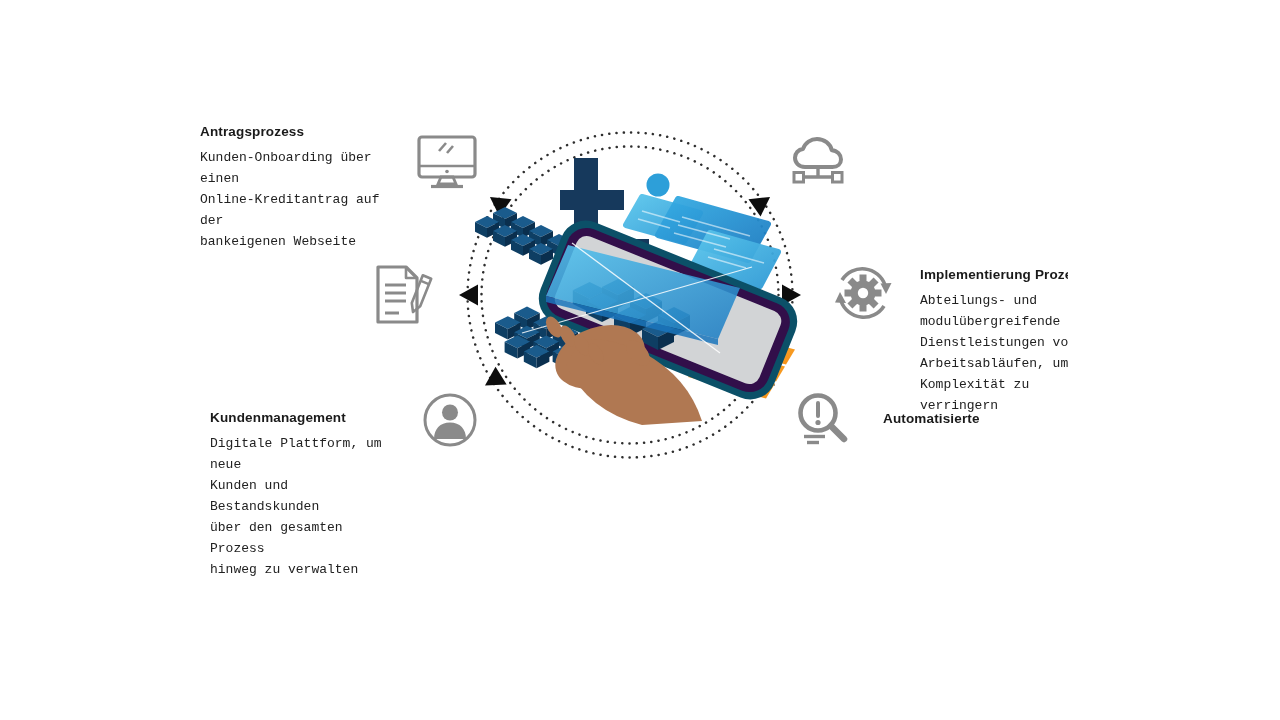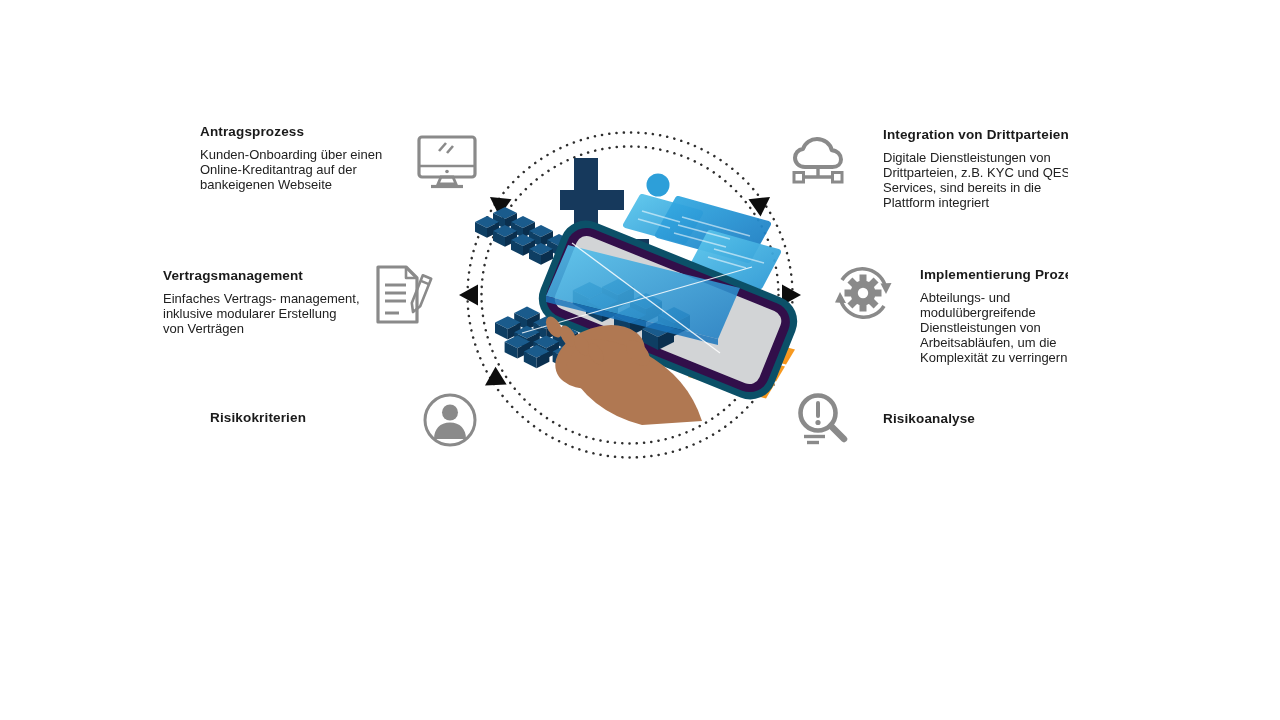--- a/index.html
+++ b/index.html
@@ -1,20 +1,20 @@
 <!DOCTYPE html>
 <html style="--text: #1a1a1a; --text2: #212121; --icon: #8a8a8a; --arrow: #0d0d0d; --dot: #2e2e2e; --logo_navy: #16395c; --logo_blue: #2d9fd9; --navy_top: #1a5b8c; --navy_left: #0e3e63; --navy_right: #0a2f4e; --white_top: #f4f4f4; --white_left: #e2e2e2; --white_right: #cfcfcf; --orange: #f7941e; --orange_light: #fbae35; --screen_blue_light: #53c3ee; --screen_blue_dark: #1e7cc2; --phone_frame: #0b5068; --phone_bezel: #320f4a; --phone_screen: #d2d4d6; --skin: #b07852;"><head>
 <meta charset="utf-8">
 <style>
   html,body{margin:0;padding:0;background:#fff;}
   .canvas{position:relative;width:1068px;height:720px;background:#ffffff;overflow:hidden;
           font-family:"Liberation Sans",sans-serif;}
   .feature{position:absolute;}
   .f-title{font-size:13.5px;font-weight:700;color:var(--text,#1a1a1a);letter-spacing:.15px;}
-  .f-body{margin-top:8px;font-size:13px;line-height:15px;color:var(--text2,#212121);white-space:pre-line;}
+  .f-body{margin-top:8px;font-size:13px;line-height:21px;color:var(--text2,#212121);white-space:pre-line;font-family:Liberation Mono, monospace;}
   .icon-box{position:absolute;}
   .icon-box svg{display:block;}
   .hero{position:absolute;left:430px;top:95px;width:400px;height:400px;}
 
   
   .stroke-icon{stroke:var(--icon,#8a8a8a);fill:none;}
   .fill-icon{fill:var(--icon,#8a8a8a);}
   .ring{fill:none;stroke:var(--dot,#2e2e2e);}
   .arrow{fill:var(--arrow,#0d0d0d);}
   .c-top{fill:var(--navy_top,#1a5b8c);}
@@ -40,66 +40,57 @@
         <line x1="3" y1="32" x2="59" y2="32" stroke-width="2.4"></line>
         <line x1="23" y1="17" x2="30" y2="9" stroke-width="2.6"></line>
         <line x1="31" y1="19" x2="37" y2="12" stroke-width="2.6"></line>
         <path d="M25,43 L37,43 L40,50 L22,50 Z" stroke-width="2.8"></path>
         <line x1="15" y1="52.5" x2="47" y2="52.5" stroke-width="3.2"></line>
       </g>
       <circle cx="31" cy="37.5" r="1.8" class="fill-icon"></circle>
     </svg>
   </div>
 
-  <div class="feature" style="left:163px;top:268px;width:215px;">
-    <div class="f-title">Vertragsmanagement</div>
-    <div class="f-body">Einfaches Vertrags- management,
-inklusive modularer Erstellung
-von Verträgen</div>
-  </div>
   <div class="icon-box" style="left:372px;top:262px;">
     <svg width="62" height="66" viewBox="0 0 62 66">
       <g class="stroke-icon" stroke-linejoin="round">
         <path d="M6,5 H34 L45,16 V60 H6 Z" stroke-width="3.2"></path>
         <path d="M34,5 V16 H45" stroke-width="2.6"></path>
         <line x1="13" y1="23" x2="34" y2="23" stroke-width="3"></line>
         <line x1="13" y1="31" x2="34" y2="31" stroke-width="3"></line>
         <line x1="13" y1="39" x2="34" y2="39" stroke-width="3"></line>
         <line x1="13" y1="51" x2="27" y2="51" stroke-width="3"></line>
         <polygon points="50.8,13.3 59.2,16.7 48.2,44.2 41,50 39.8,40.9" stroke-width="2.6"></polygon>
         <line x1="48.9" y1="18.9" x2="57.3" y2="22.3" stroke-width="2.4"></line>
       </g>
     </svg>
   </div>
 
   <div class="feature" style="left:210px;top:410px;width:195px;">
-    <div class="f-title">Risikokriterien</div>
+    <div class="f-title">Kundenmanagement</div>
+    <div class="f-body">Digitale Plattform, um neue
+Kunden und Bestandskunden
+über den gesamten Prozess
+hinweg zu verwalten</div>
   </div>
   <div class="icon-box" style="left:422px;top:392px;">
     <svg width="56" height="56" viewBox="0 0 56 56">
       <defs>
           <clipPath id="uclip">
             <circle cx="28" cy="28" r="24.5"></circle>
           </clipPath>
         </defs>
       <circle cx="28" cy="28" r="25" class="stroke-icon" stroke-width="3"></circle>
       <g clip-path="url(#uclip)" class="fill-icon">
         <circle cx="28" cy="20.5" r="8"></circle>
         <path d="M28,30.5 C18,30.5 12,37 12,47 L44,47 C44,37 38,30.5 28,30.5 Z"></path>
       </g>
     </svg>
   </div>
 
-  <div class="feature" style="left:883px;top:127px;width:205px;">
-    <div class="f-title">Integration von Drittparteien</div>
-    <div class="f-body">Digitale Dienstleistungen von
-Drittparteien, z.B. KYC und QES
-Services, sind bereits in die
-Plattform integriert</div>
-  </div>
   <div class="icon-box" style="left:790px;top:136px;">
     <svg width="60" height="54" viewBox="0 0 60 54">
       <g class="stroke-icon">
         <path d="M15,31 C8.5,31 5,26.5 5,21.8 C5,17.3 8.3,13.4 13,13 C15,6.5 21,3 27,3 C34.3,3 40.3,7.8 41.8,14.2 C47.3,14.6 51,18.8 51,23.5 C51,27.8 47.8,31 42.5,31 Z" stroke-width="4" stroke-linejoin="round"></path>
         <line x1="28" y1="31" x2="28" y2="41" stroke-width="3.4"></line>
         <line x1="10" y1="41" x2="46" y2="41" stroke-width="3.4"></line>
         <rect x="4" y="36.5" width="9.5" height="9.5" stroke-width="3" fill="#fff"></rect>
         <rect x="42.5" y="36.5" width="9.5" height="9.5" stroke-width="3" fill="#fff"></rect>
       </g>
     </svg>
@@ -130,21 +121,21 @@
       <g class="stroke-icon" stroke-width="3.6">
         <path d="M13,16 A24,24 0 0 1 56,21"></path>
         <path d="M55,42 A24,24 0 0 1 12,37"></path>
       </g>
       <polygon points="57,30 51.5,19.5 62.5,19" class="fill-icon"></polygon>
       <polygon points="11,28 6,38.5 17,39" class="fill-icon"></polygon>
     </svg>
   </div>
 
   <div class="feature" style="left:883px;top:411px;width:230px;">
-    <div class="f-title">Risikoanalyse</div>
+    <div class="f-title">Automatisierte</div>
   </div>
   <div class="icon-box" style="left:791px;top:390px;">
     <svg width="62" height="60" viewBox="0 0 62 60">
       <g class="stroke-icon">
         <circle cx="27" cy="23" r="17.5" stroke-width="4.6"></circle>
         <line x1="40" y1="36" x2="53" y2="49" stroke-width="6.5" stroke-linecap="round"></line>
         <line x1="27" y1="13" x2="27" y2="26" stroke-width="4" stroke-linecap="round"></line>
         <line x1="13" y1="46.5" x2="34" y2="46.5" stroke-width="3.4"></line>
         <line x1="16" y1="52.5" x2="28" y2="52.5" stroke-width="3.4"></line>
       </g>

